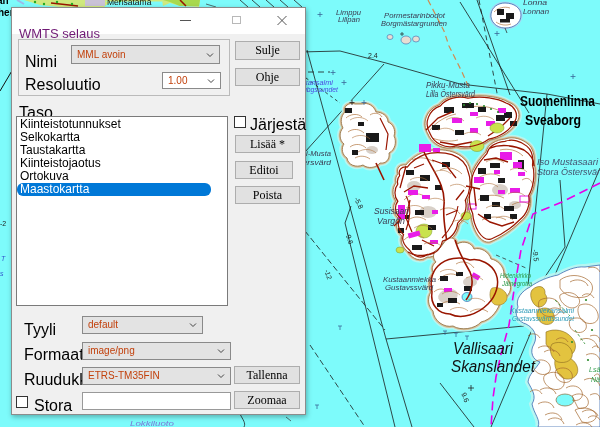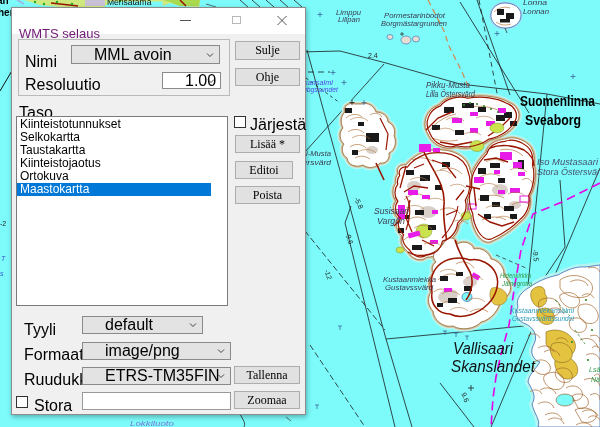--- a/index.html
+++ b/index.html
@@ -4,21 +4,21 @@
 <style>
 html,body{margin:0;padding:0;width:600px;height:427px;overflow:hidden;background:#7dfbfb;}
 *{box-sizing:border-box;}
 body{font-family:"Liberation Sans",sans-serif;}
 #map{position:absolute;left:0;top:0;z-index:1;}
 #dlg{position:absolute;left:11px;top:7px;width:295px;height:408px;background:#f0f0f0;border:1px solid #8c8c8c;z-index:10;box-shadow:1px 2px 5px rgba(0,0,0,0.3);}
 #dlg .titlebar{position:absolute;left:0;top:0;width:100%;height:26px;background:#ffffff;}
 #dlg .title{position:absolute;left:7px;top:6px;font-size:13px;color:#701a75;margin-top:12px;}
 .lbl{position:absolute;font-size:16px;color:#000;}
 .btn{position:absolute;background:#e1e1e1;border:1px solid #adadad;font-size:12px;color:#000;text-align:center;font-family:Liberation Serif, serif;}
-.combo{position:absolute;border:1px solid #8a8a8a;font-size:16px;color:#000000;padding-left:22px;}
+.combo{position:absolute;border:1px solid #8a8a8a;font-size:10px;color:#c2410c;padding-left:5px;}
 .chev{position:absolute;right:5px;top:50%;margin-top:-4px;width:8px;height:8px;}
 .cb{position:absolute;width:12px;height:12px;background:#fff;border:1px solid #333;}
 </style>
 </head>
 <body>
 <svg id="map" width="600" height="427" viewBox="0 0 600 427">
   <rect width="600" height="427" fill="#7dfbfb"></rect>
 
   <g>
     <path d="M24,0 L106,0 L106,2 L110,2 L104,7 L60,7 L40,5 Z" fill="#cfe97e"></path>
@@ -376,21 +376,21 @@
   <div class="lbl" style="left:13px;top:68px;">Resoluutio</div>
   <div class="combo" style="left:150px;top:64px;width:59px;height:17px;background:#fff;line-height:15px;">1.00
     <svg class="chev" width="8" height="8">
         <path d="M1,2.5 L4,5.5 L7,2.5" stroke="#444" stroke-width="1" fill="none"></path>
       </svg>
   </div>
 
   <div class="lbl" style="left:7px;top:96px;">Taso</div>
   <div style="position:absolute;left:4px;top:108px;width:212px;height:190px;background:#fff;border:1px solid #7a7a7a;font-size:12px;line-height:13px;padding:1px 16px 0 3px;">
     Kiinteistotunnukset<br>Selkokartta<br>Taustakartta<br>Kiinteistojaotus<br>Ortokuva<br>
-    <span style="display:block;background:#0078d7;color:#fff;margin-left:-3px;padding-left:3px;">Maastokartta</span>
+    <span style="display:block;background:#0078d7;color:#fff;margin-left:-3px;padding-left:3px;border-radius:6px;">Maastokartta</span>
   </div>
 
   <div class="btn" style="left:223px;top:33px;width:65px;height:19px;line-height:17px;">Sulje</div>
   <div class="btn" style="left:223px;top:60px;width:65px;height:18px;line-height:16px;">Ohje</div>
   <div class="cb" style="left:222px;top:108px;"></div>
   <div class="lbl" style="left:238px;top:108px;">Järjestä</div>
   <div class="btn" style="left:223px;top:127px;width:65px;height:18px;line-height:16px;">Lisää *</div>
   <div class="btn" style="left:223px;top:153px;width:58px;height:18px;line-height:16px;">Editoi</div>
   <div class="btn" style="left:223px;top:178px;width:65px;height:18px;line-height:16px;">Poista</div>
 

